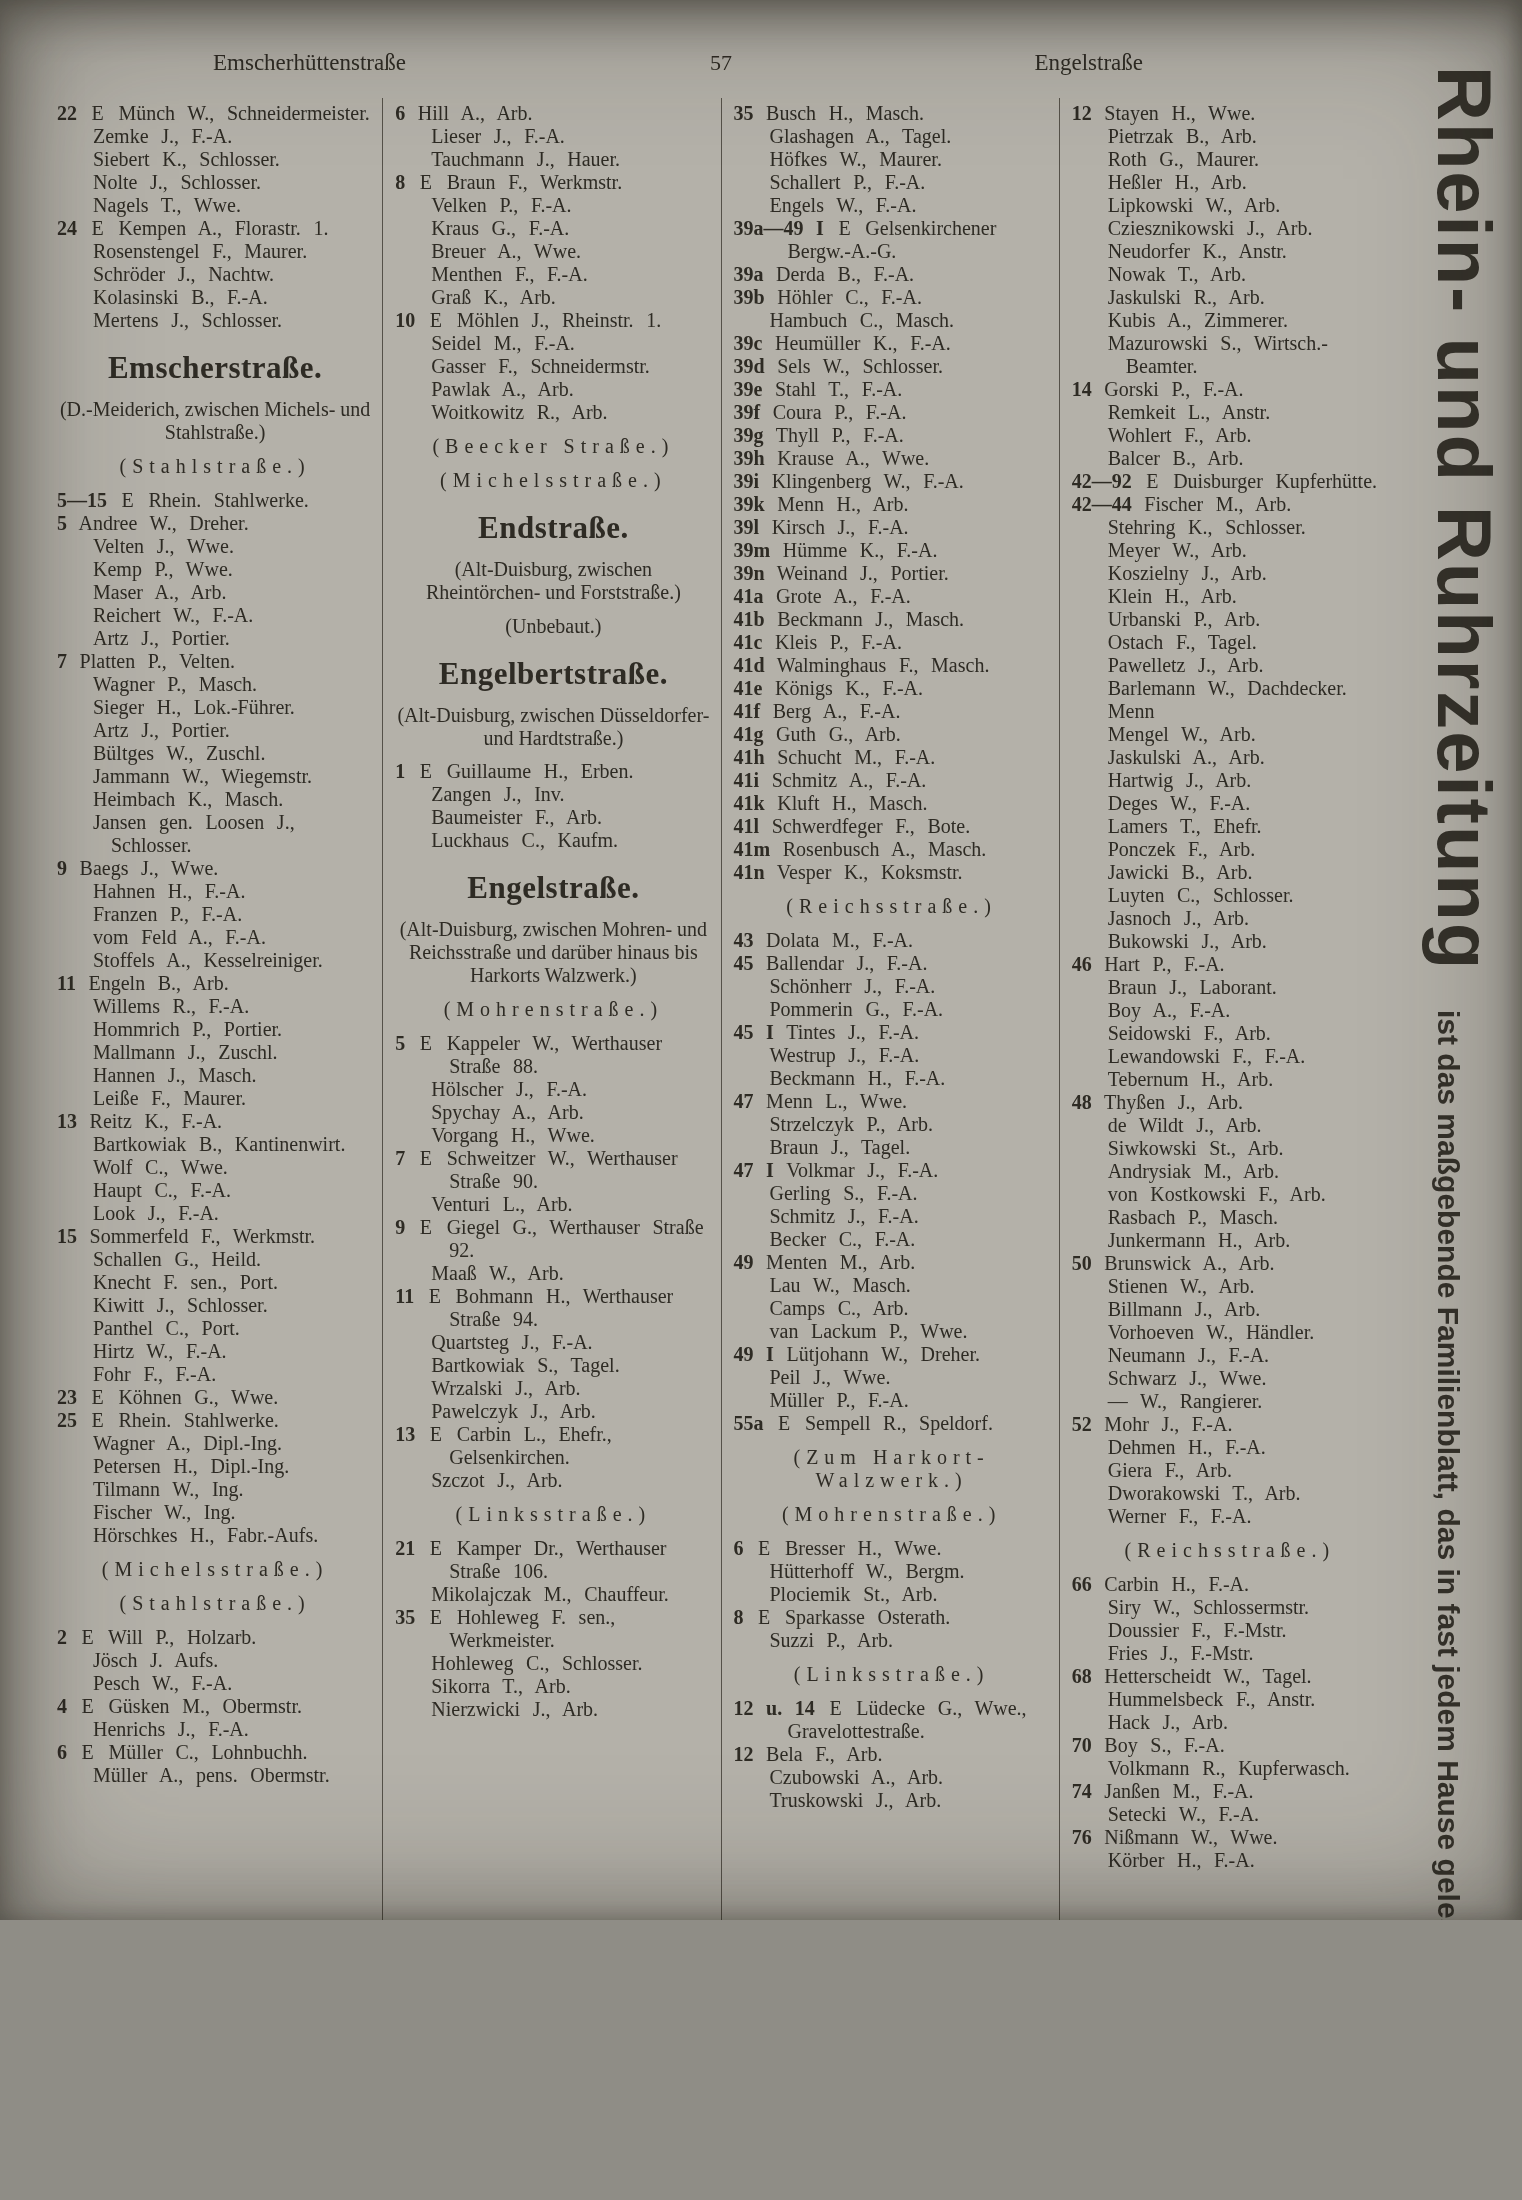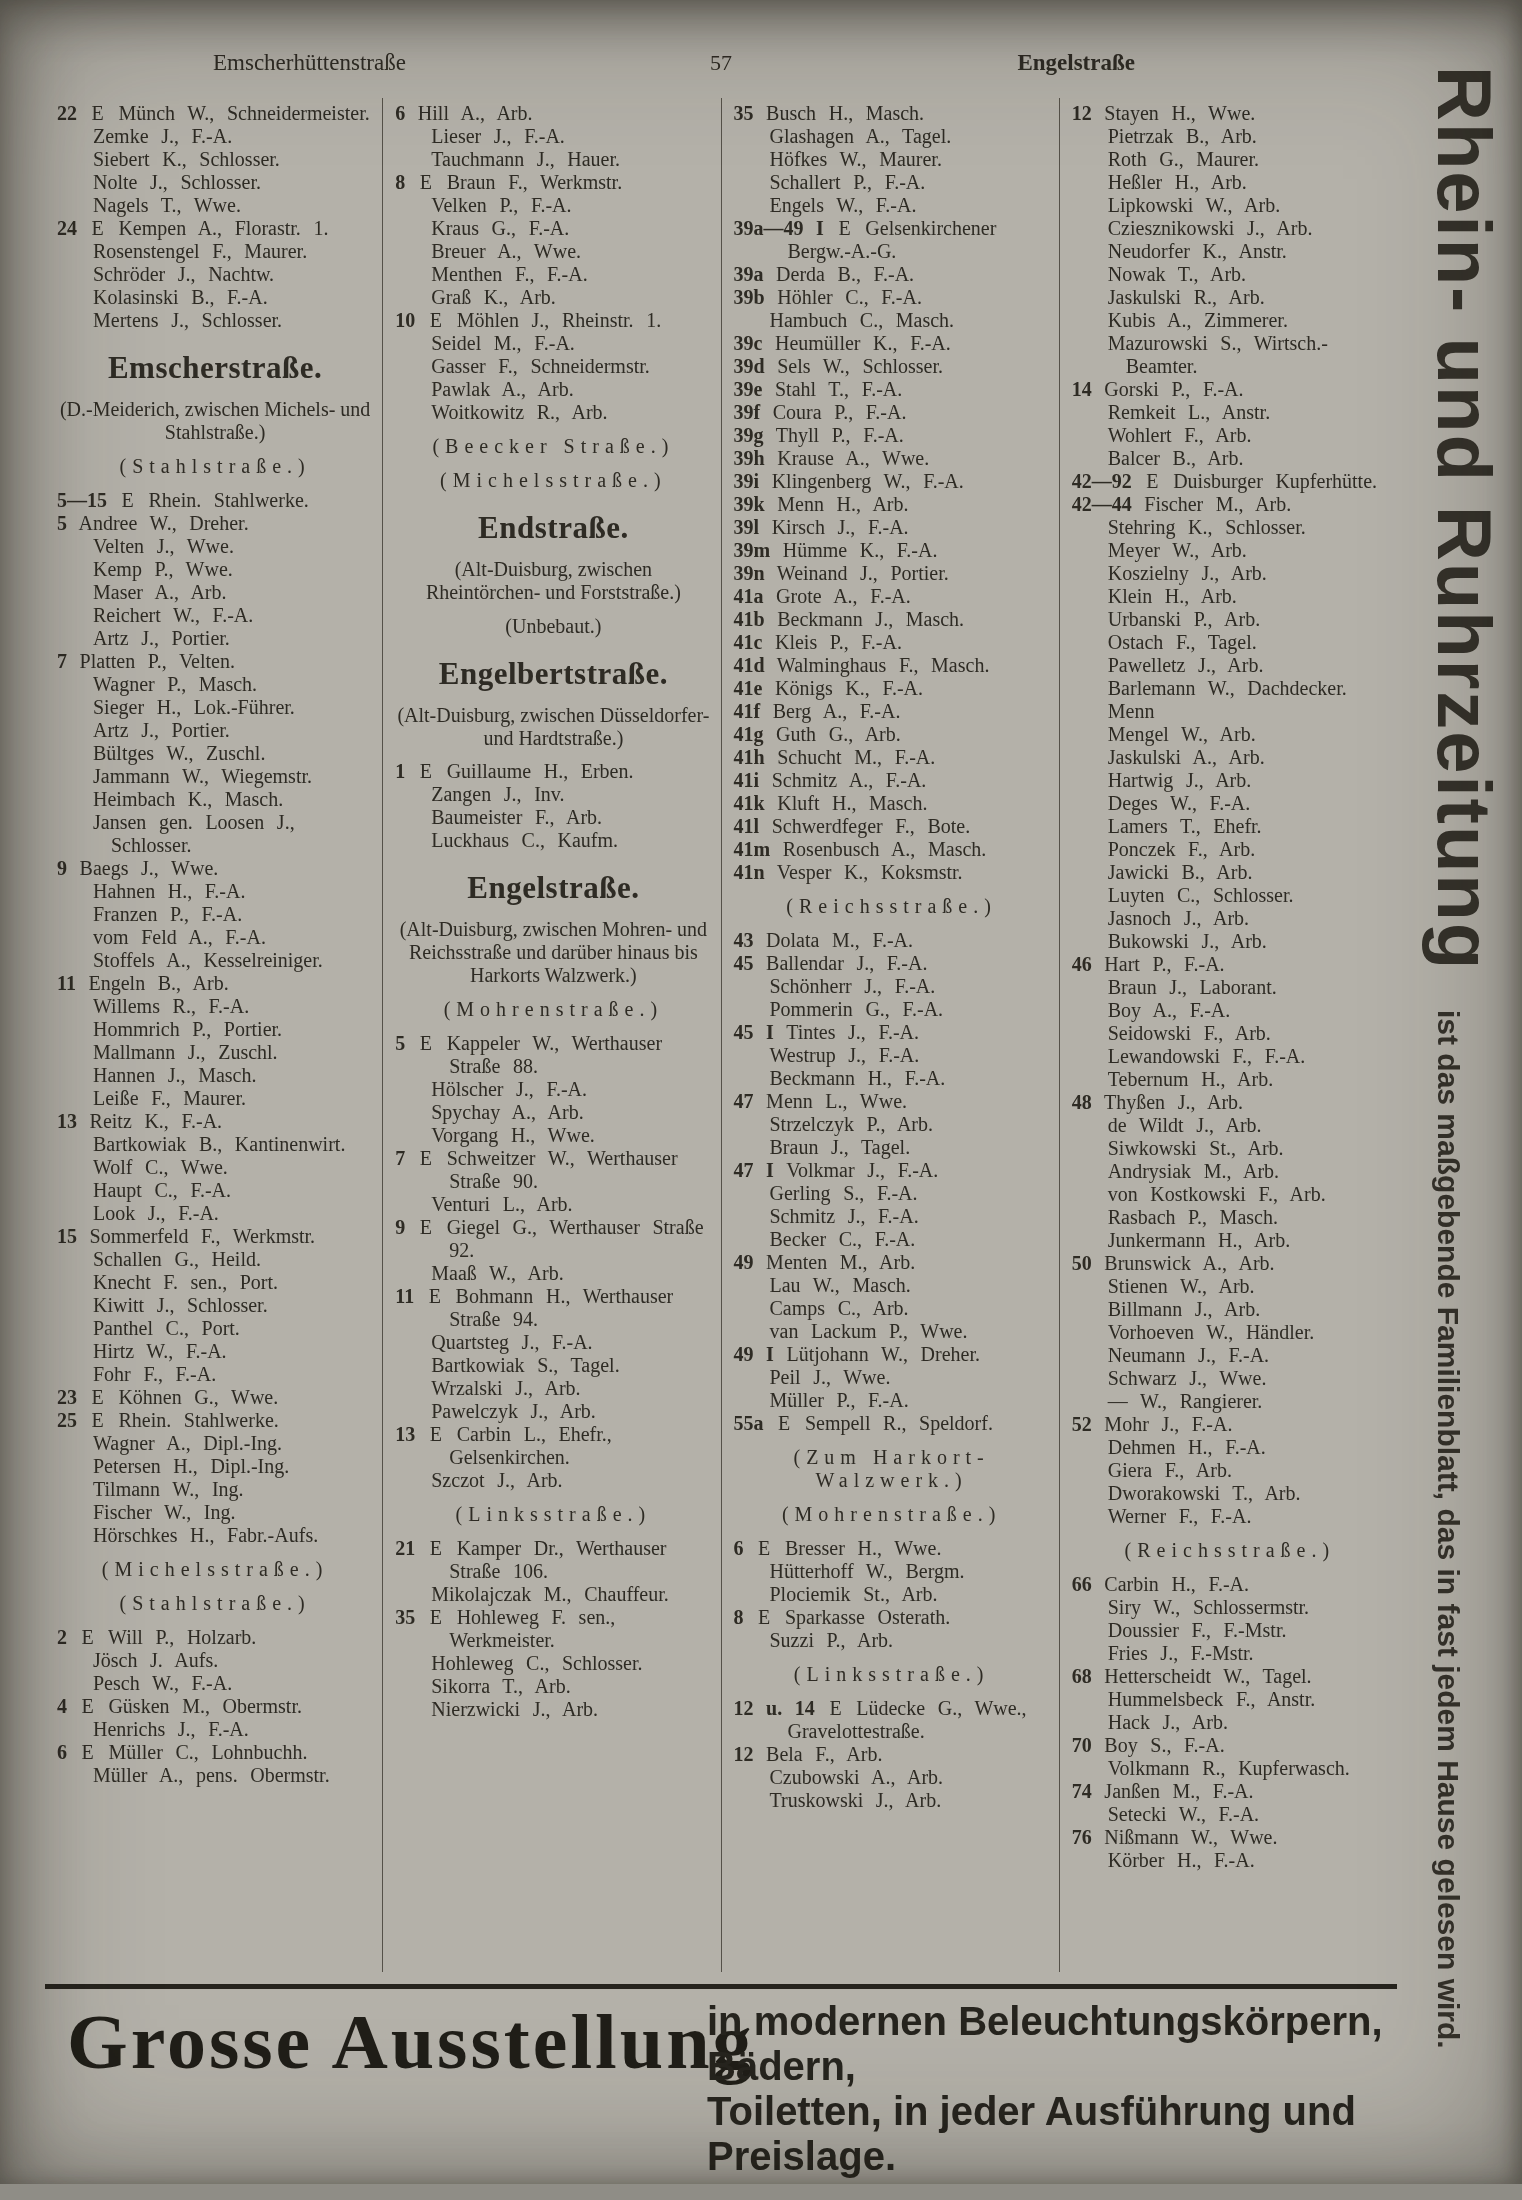--- a/index.html
+++ b/index.html
@@ -1,24 +1,24 @@
 <!DOCTYPE html>
 <html><head>
 <meta charset="utf-8">
 <style>
   html,body{margin:0;padding:0;background:#8f8d86;}
-  .page{position:relative;width:1522px;height:2184px;background:#b4b1a9;overflow:hidden;
+  .page{position:relative;width:1522px;height:1920px;background:#b4b1a9;overflow:hidden;
         font-family:"Liberation Serif",serif;color:#2e2b24;}
   .page::before{content:'';position:absolute;inset:0;z-index:6;pointer-events:none;
         box-shadow:inset 0 0 150px rgba(35,32,25,.40), inset 25px 0 60px rgba(35,32,25,.22),
                    inset 0 22px 38px rgba(35,32,25,.30), inset -6px 0 18px rgba(35,32,25,.25);}
   .pg-header{position:absolute;top:50px;left:45px;width:1352px;height:34px;font-size:23px;}
   .hdr-left{position:absolute;left:168px;}
   .hdr-center{position:absolute;left:50%;transform:translateX(-50%);font-size:22px;}
-  .hdr-right{position:absolute;right:262px;font-weight:bold;}
+  .hdr-right{position:absolute;right:254px;}
   .cols{position:absolute;top:98px;left:45px;width:1352px;height:1874px;display:flex;z-index:2;}
   .col{flex:1 1 0;padding:4px 9px 0 12px;overflow:hidden;border-left:1px solid rgba(48,44,36,.72);}
   .col:first-child{border-left:none;}
   .ln{font-size:20px;line-height:23px;word-spacing:.38em;}
   .entry{padding-left:54px;text-indent:-54px;}
   .sub{padding-left:54px;text-indent:-18px;}
   .num{font-weight:bold;}
   .own{padding:0 2px;}
   .street-heading{font-size:31px;font-weight:bold;text-align:center;margin:18px 0 12px;letter-spacing:.5px;}
   .street-note{font-size:20px;line-height:23px;text-align:center;margin:0 0 10px;}

